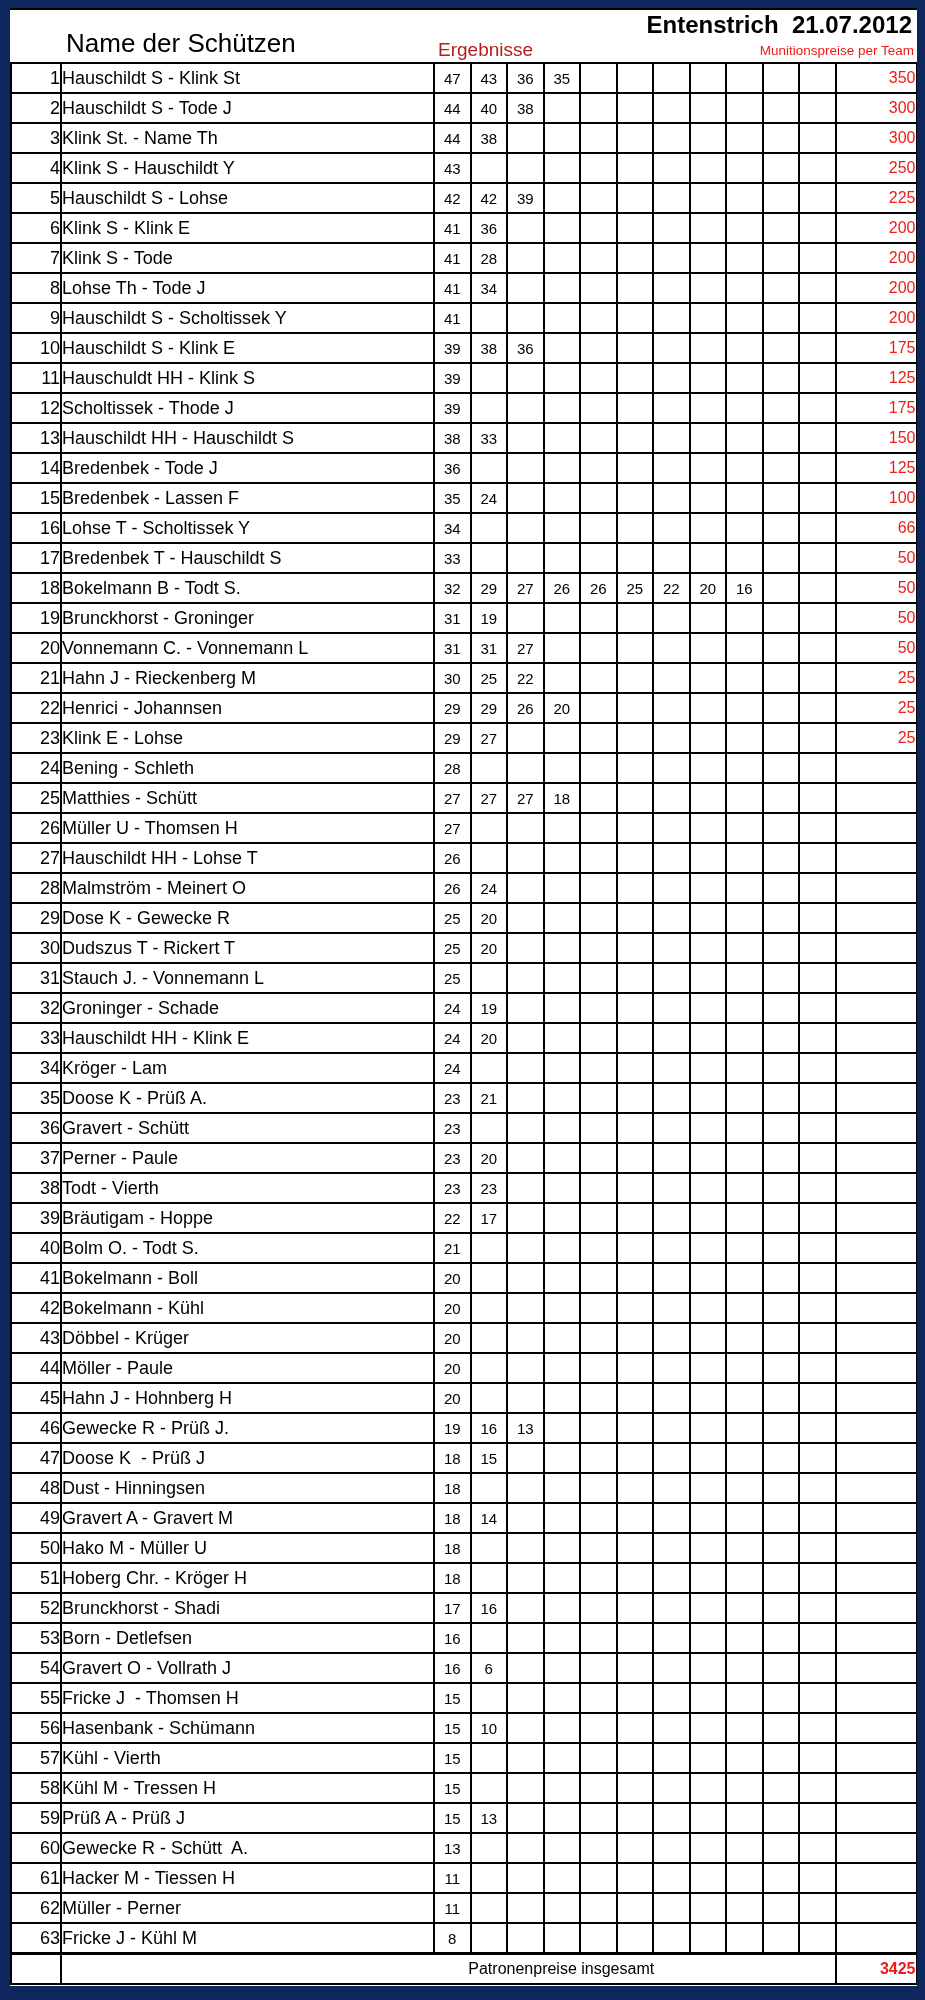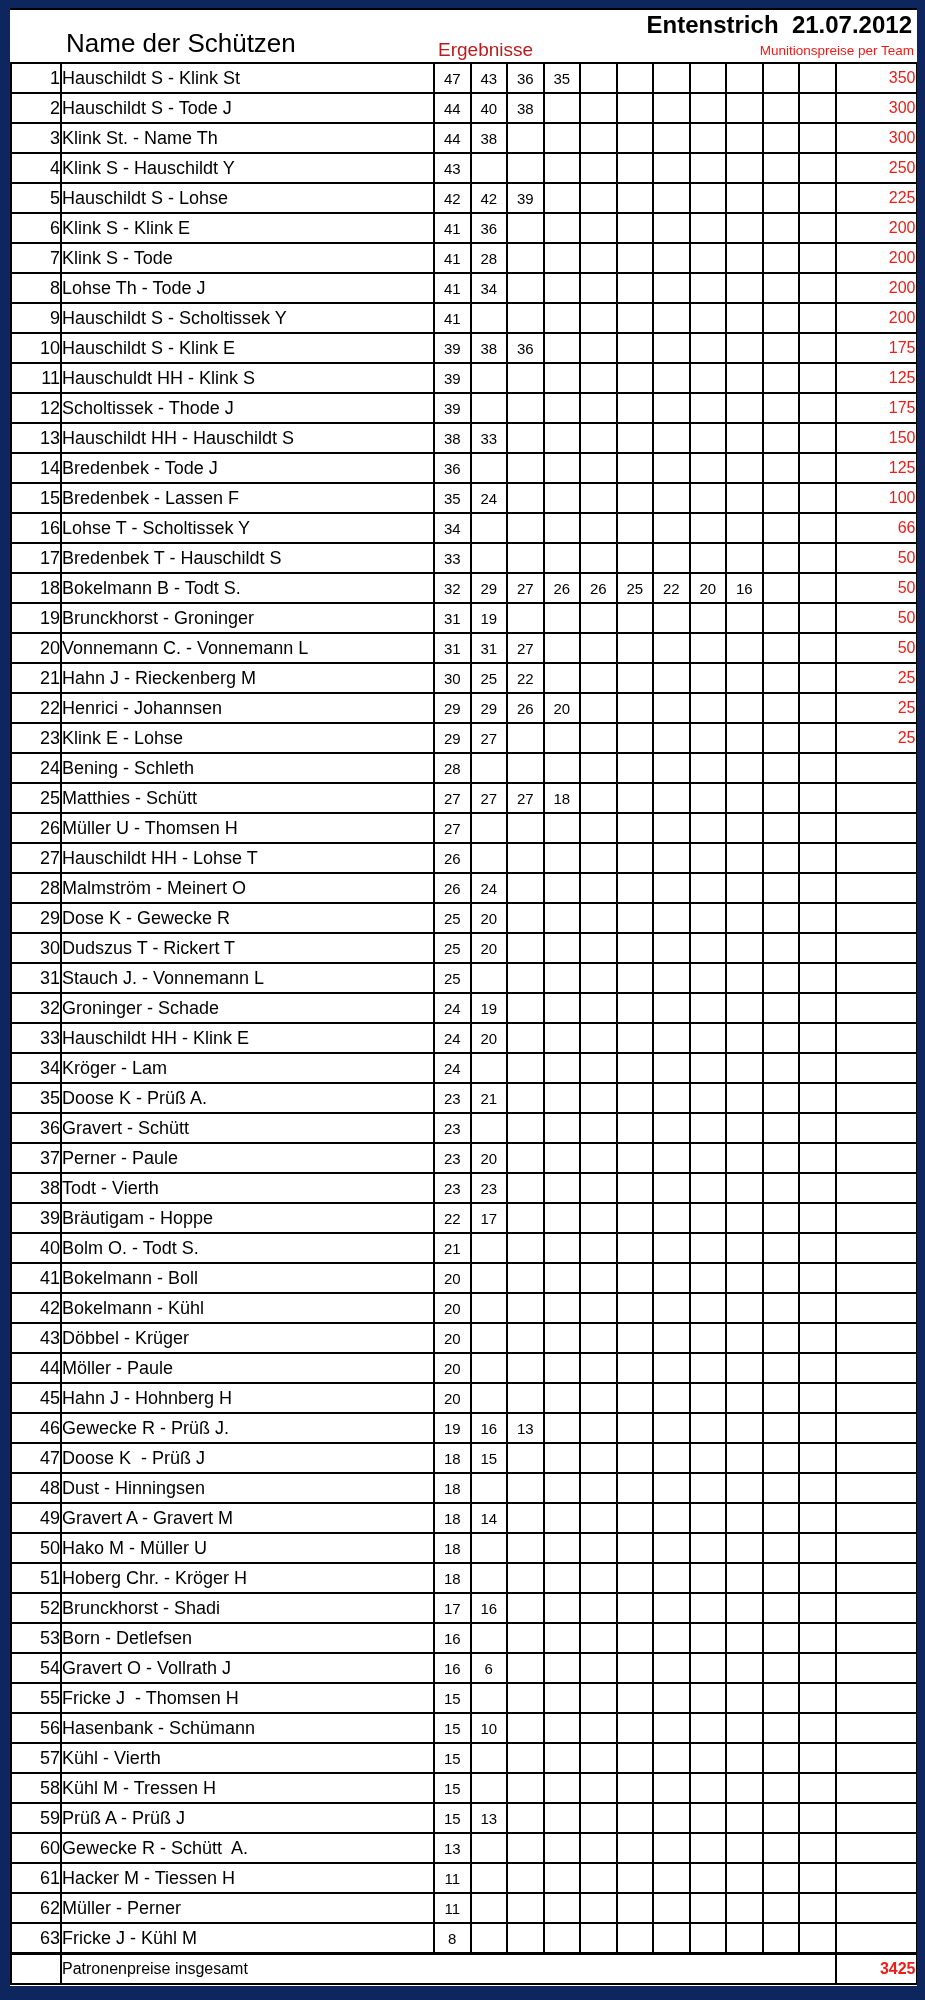--- a/index.html
+++ b/index.html
@@ -77,23 +77,24 @@
     padding-right:8px;
     font-size:16px;
     color:var(--red);
   }
   tr.footer-row td {
     border-top:3px solid #000;
   }
   td.footer-span { text-align:left; }
   .footer-label-inner {
     width:72%;
-    text-align:left;
+    text-align:right;
     font-size:16px;
     color:#000;
+    padding-left:36px;
   }
   td.footer-total {
     font-weight:bold;
     font-size:16px;
   }
 </style>
 </head>
 <body>
 
 <div class="page">

